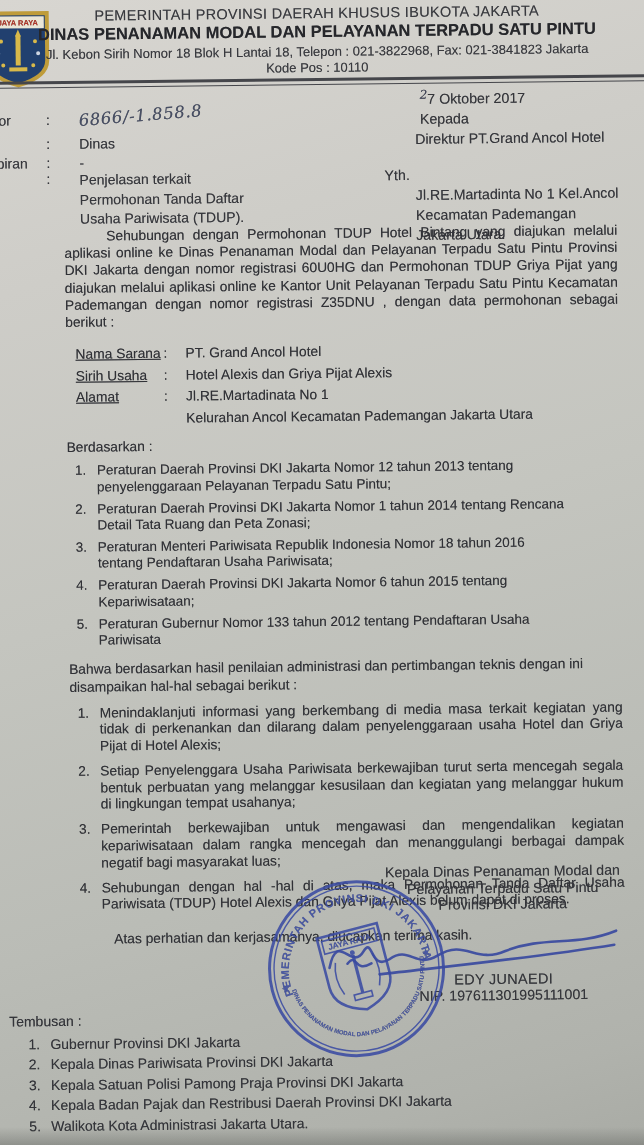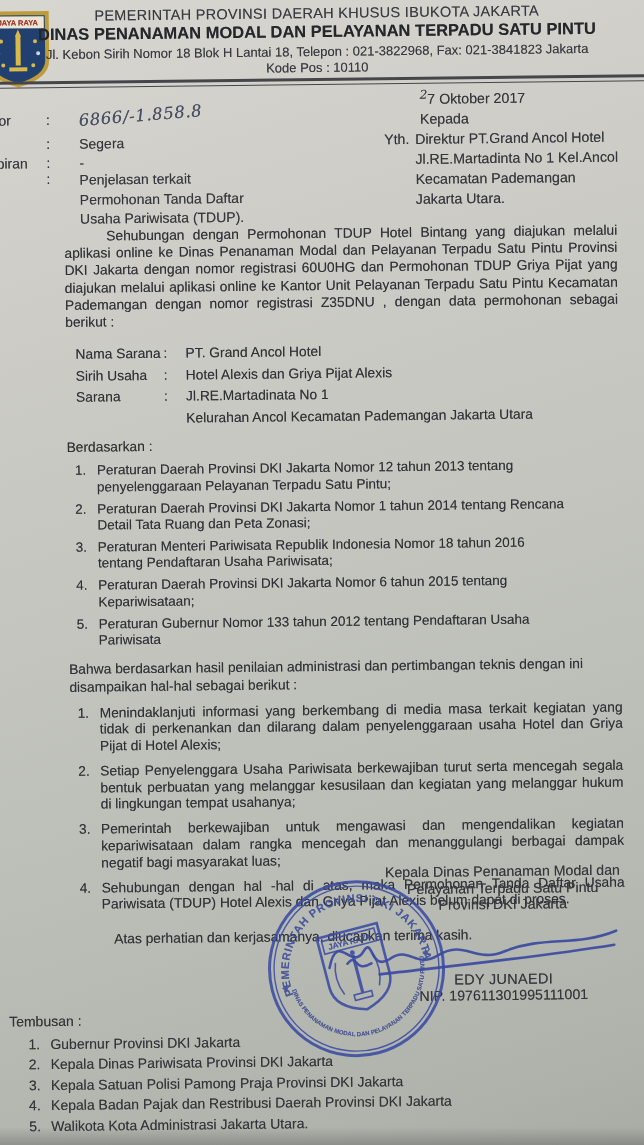--- a/index.html
+++ b/index.html
@@ -31,29 +31,29 @@
   .mr3{margin-bottom:0;}
   .hand{display:inline-block;font-family:"DejaVu Serif",serif;font-style:italic;
     font-size:16.5px;letter-spacing:.6px;color:#474e64;transform:rotate(-4deg) translateY(-5px);}
   .hal-lines div{line-height:19.5px;}
   
   .addr{position:absolute;top:86px;left:388px;font-size:14.2px;line-height:20px;color:#35363b;}
   .addr .date,.addr .kepada{margin-left:36px;}
   .hand2{font-family:"DejaVu Serif",serif;font-style:italic;font-size:12px;
     vertical-align:5px;color:#3e4256;}
   .yth-row{display:flex;}
-  .yth{width:31px;flex:none;}
+  .yth{width:31px;flex:none;margin-top:36px;}
   .addr .cont{padding-left:31px;}
   
   .bodytxt{position:absolute;top:225px;left:67px;width:553px;font-size:13.8px;
     line-height:17.2px;color:#303136;}
   .p1{text-indent:42px;text-align:justify;}
   .datatable{margin:13px 0 0 10px;line-height:21.5px;}
   .dt-row{display:flex;}
-  .dt-label{width:88px;flex:none;}
+  .dt-label{width:88px;flex:none;text-decoration:underline;}
   .dt-colon{width:22px;flex:none;}
   .dt-val2{margin-left:110px;}
   .berdasarkan-h{margin-top:9px;}
   ol.laws{margin:7px 0 0 0;padding-left:30px;width:472px;list-style:none;
     counter-reset:n;line-height:16.4px;font-size:13.5px;}
   ol.laws li{counter-increment:n;position:relative;margin-bottom:5.5px;}
   ol.laws li::before{content:counter(n) ".";position:absolute;left:-22px;}
   .p2{margin-top:12px;}
   ol.points{margin:10px 0 0 0;padding-left:30px;list-style:none;counter-reset:m;line-height:16.6px;}
   ol.points li{counter-increment:m;position:relative;margin-bottom:8.5px;text-align:justify;}
@@ -103,21 +103,21 @@
 
     <div class="meta">
       <div class="meta-row mr1">
         <span class="meta-label">Nomor</span>
         <span class="meta-colon">:</span>
         <span class="hand">6866/-1.858.8</span>
       </div>
       <div class="meta-row mr2">
         <span class="meta-label">Sifat</span>
         <span class="meta-colon">:</span>
-        <span>Segera</span>
+        <span>Dinas</span>
       </div>
       <div class="meta-row mr3">
         <span class="meta-label">Lampiran</span>
         <span class="meta-colon">:</span>
         <span>-</span>
       </div>
       <div class="meta-row">
         <span class="meta-label">Hal</span>
         <span class="meta-colon">:</span>
         <div class="hal-lines">
@@ -148,21 +148,21 @@
           <span class="dt-label">Nama Sarana</span>
           <span class="dt-colon">:</span>
           <span>PT. Grand Ancol Hotel</span>
         </div>
         <div class="dt-row">
           <span class="dt-label">Sirih Usaha</span>
           <span class="dt-colon">:</span>
           <span>Hotel Alexis dan Griya Pijat Alexis</span>
         </div>
         <div class="dt-row">
-          <span class="dt-label">Sarana</span>
+          <span class="dt-label">Alamat</span>
           <span class="dt-colon">:</span>
           <span>Jl.RE.Martadinata No 1</span>
         </div>
         <div class="dt-val2">Kelurahan Ancol Kecamatan Pademangan Jakarta Utara</div>
       </div>
 
       <div class="berdasarkan-h">Berdasarkan :</div>
       <ol class="laws">
         <li>Peraturan Daerah Provinsi DKI Jakarta Nomor 12 tahun 2013 tentang penyelenggaraan Pelayanan Terpadu Satu Pintu;</li>
         <li>Peraturan Daerah Provinsi DKI Jakarta Nomor 1 tahun 2014 tentang Rencana Detail Tata Ruang dan Peta Zonasi;</li>

